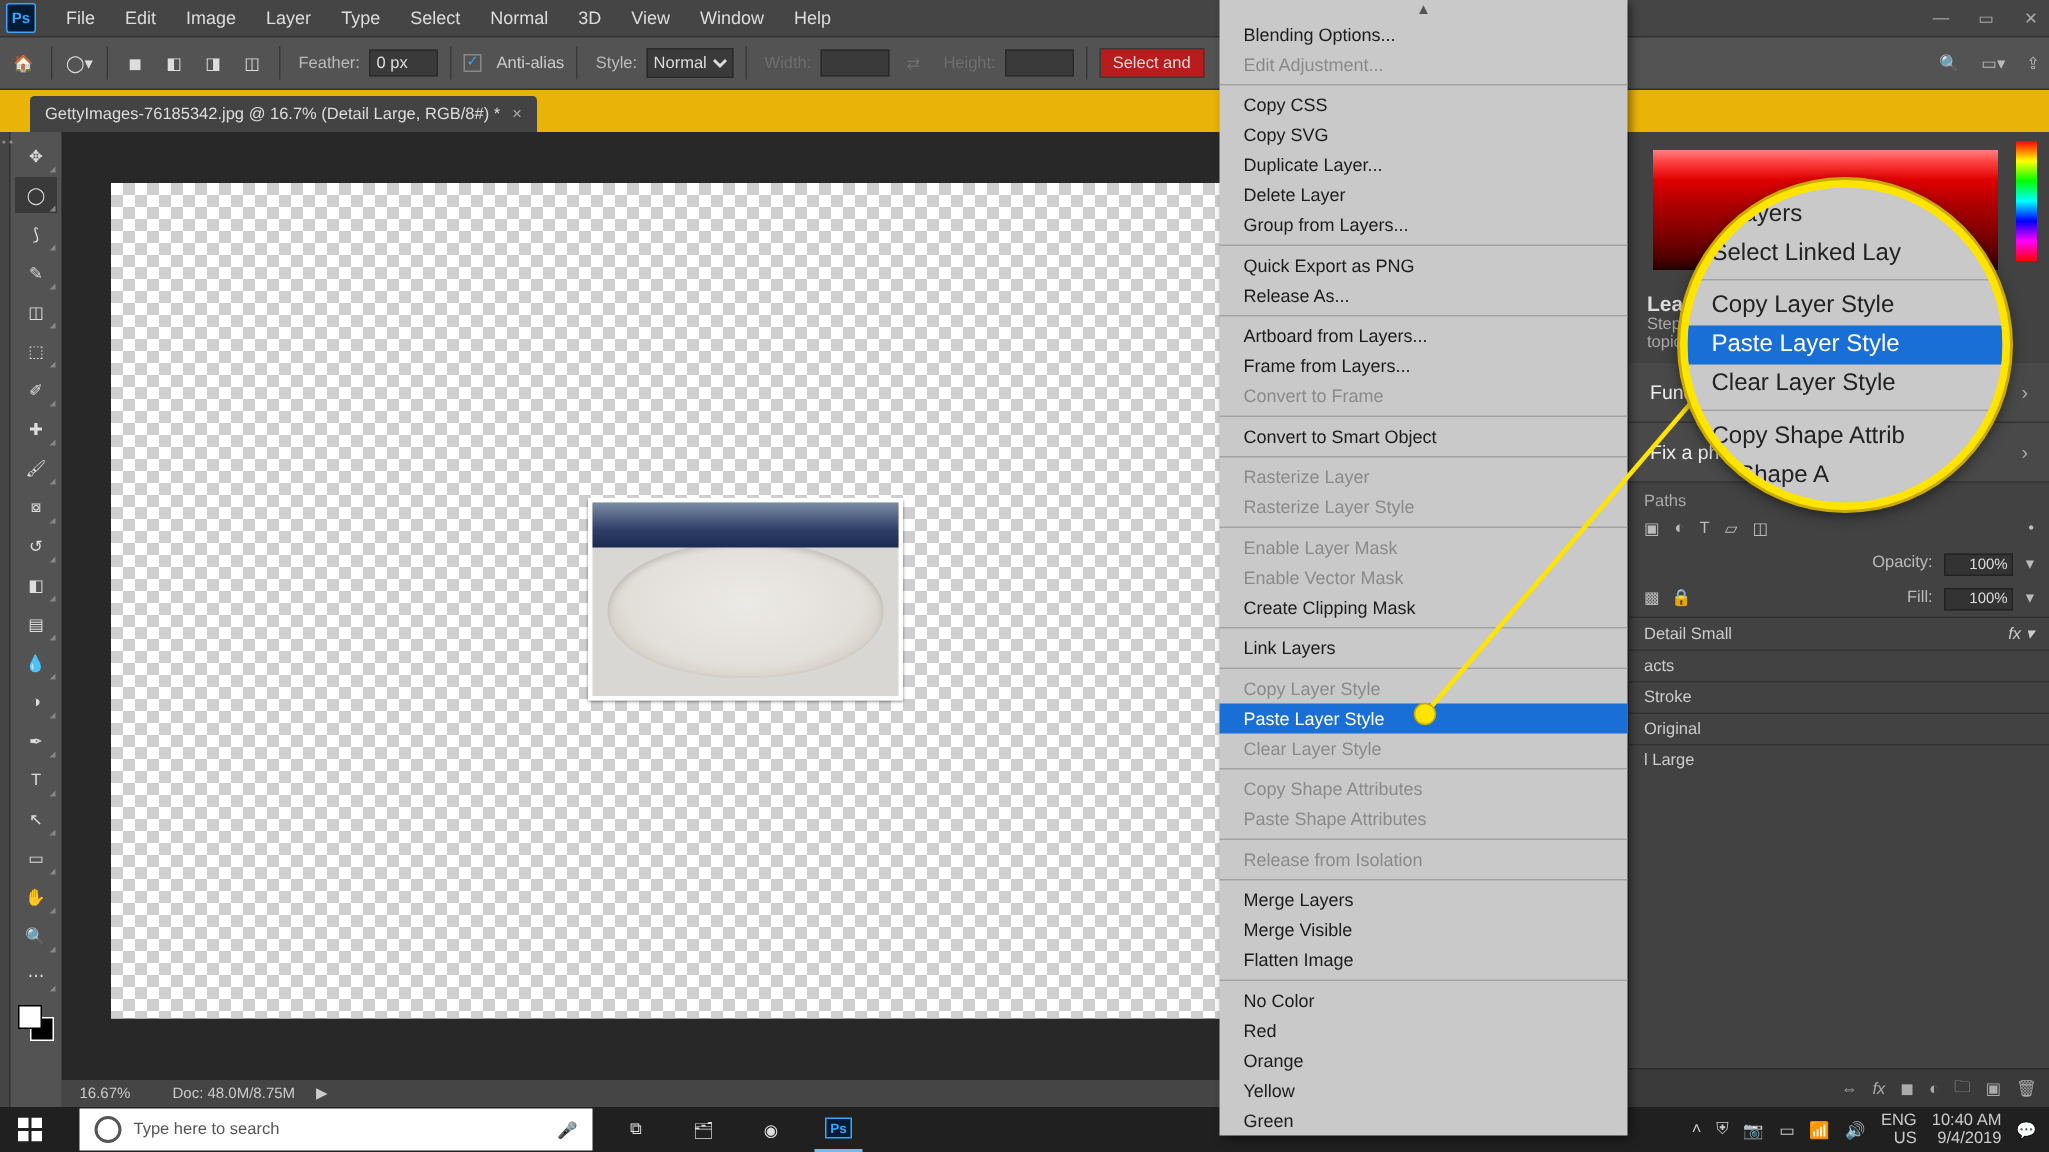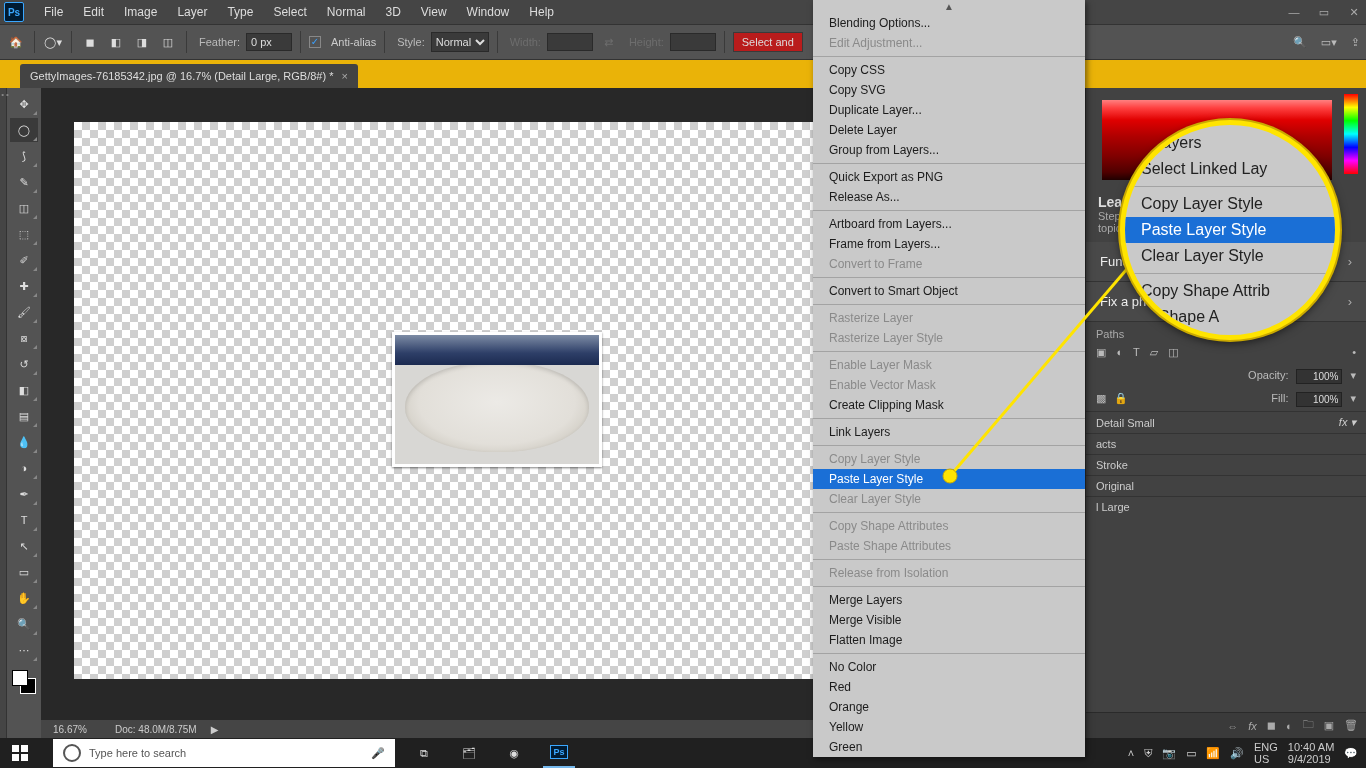--- a/index.html
+++ b/index.html
@@ -106,21 +106,21 @@
 
 .taskbar { height:30px; background:#202020; display:flex; align-items:center; color:#ddd; font-size:11px;gap:13px;}
 .taskbar .start { width:40px; height:30px; display:flex; align-items:center; justify-content:center;}
 .taskbar .start svg{ width:16px; height:16px; fill:#fff;}
 .taskbar .search { flex:0 0 342px; height:28px; background:#fff; color:#555; display:flex; align-items:center; gap:8px; padding:0 10px;}
 .taskbar .search .ring{ width:18px;height:18px;border:2px solid #555;border-radius:50%;}
 .taskbar .search .mic{ margin-left:auto; color:#333;}
 .taskbar .tbtn { width:32px; height:30px; display:flex; align-items:center; justify-content:center; color:#ddd;}
 .taskbar .tbtn.active{ border-bottom:2px solid #76b9ed;}
 .taskbar .tray { margin-left:auto; display:flex; align-items:center; gap:10px; padding-right:8px; color:#ccc;}
-.taskbar .clock{ text-align:left; line-height:1.1;}
+.taskbar .clock{ text-align:right; line-height:1.1;}
 </style>
 </head>
 <body>
 
 <div class="app">
 
   <div class="titlebar">
     <div class="ps-logo">Ps</div>
     <div class="menu" id="top-menu">
         <span>File</span>

